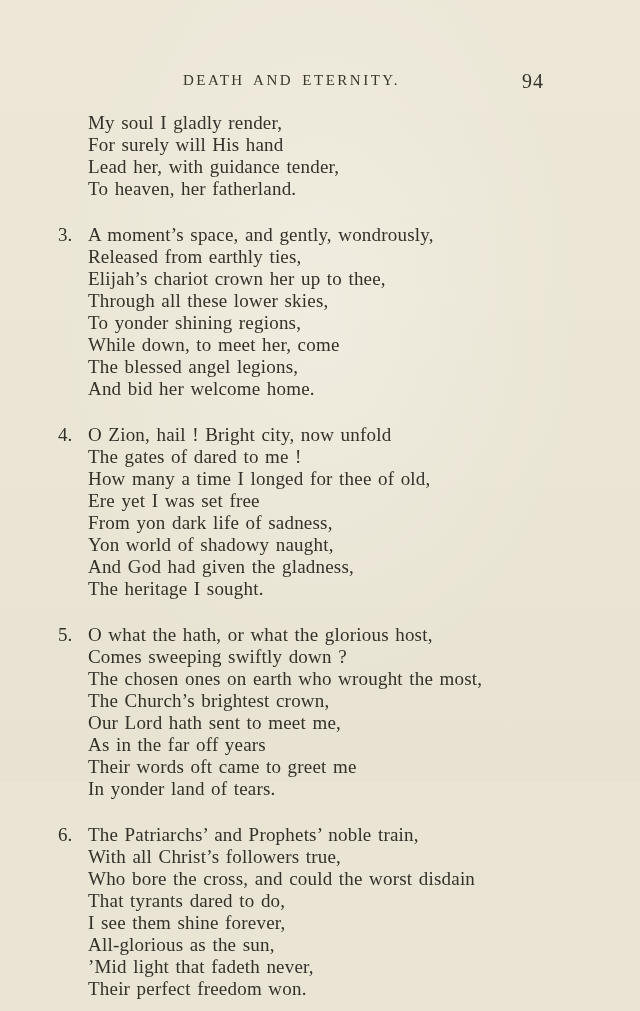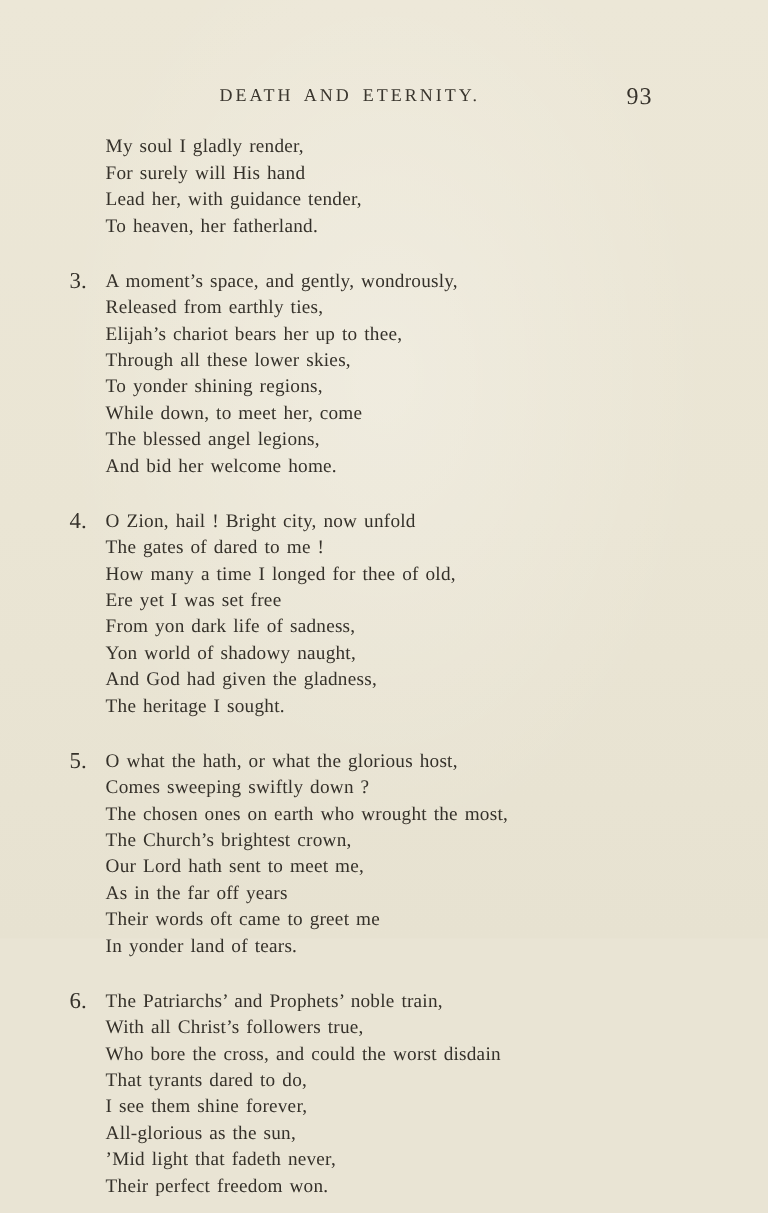--- a/index.html
+++ b/index.html
@@ -59,52 +59,52 @@
   .stanza-num {
     position: absolute;
     left: -30px;
     top: 0;
     font-size: 19px;
     line-height: 22px;
     color: #35312a;
   }
   .stanza-lines {
     white-space: pre-line;
-    font-size: 16px;
+    font-size: 19px;
     line-height: 22px;
     letter-spacing: 0.2px;
     word-spacing: 1.5px;
     color: #35312a;
   }
 </style>
 </head>
 <body>
 
 <div class="page">
 
   <div class="running-head">
     <span class="head-title">DEATH AND ETERNITY.</span>
-    <span class="head-pagenum">93</span>
+    <span class="head-pagenum">94</span>
   </div>
 
   <div class="hymn-body">
 
     <div class="stanza">
       <span class="stanza-num"></span>
       <div class="stanza-lines">My soul I gladly render,
 For surely will His hand
 Lead her, with guidance tender,
 To heaven, her fatherland.</div>
     </div>
 
     <div class="stanza">
       <span class="stanza-num">3.</span>
       <div class="stanza-lines">A moment’s space, and gently, wondrously,
 Released from earthly ties,
-Elijah’s chariot bears her up to thee,
+Elijah’s chariot crown her up to thee,
 Through all these lower skies,
 To yonder shining regions,
 While down, to meet her, come
 The blessed angel legions,
 And bid her welcome home.</div>
     </div>
 
     <div class="stanza">
       <span class="stanza-num">4.</span>
       <div class="stanza-lines">O Zion, hail ! Bright city, now unfold

